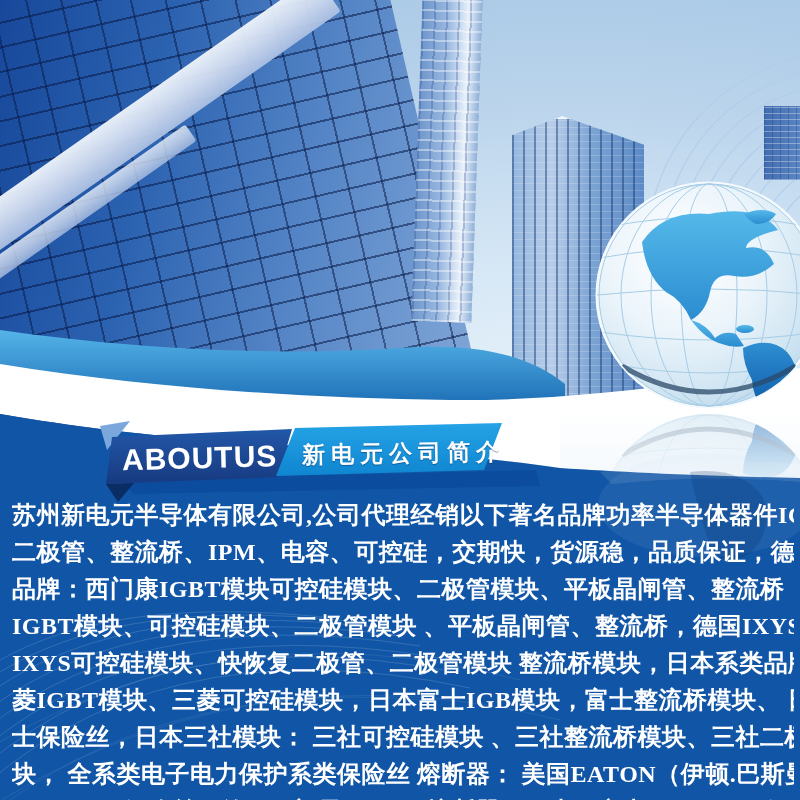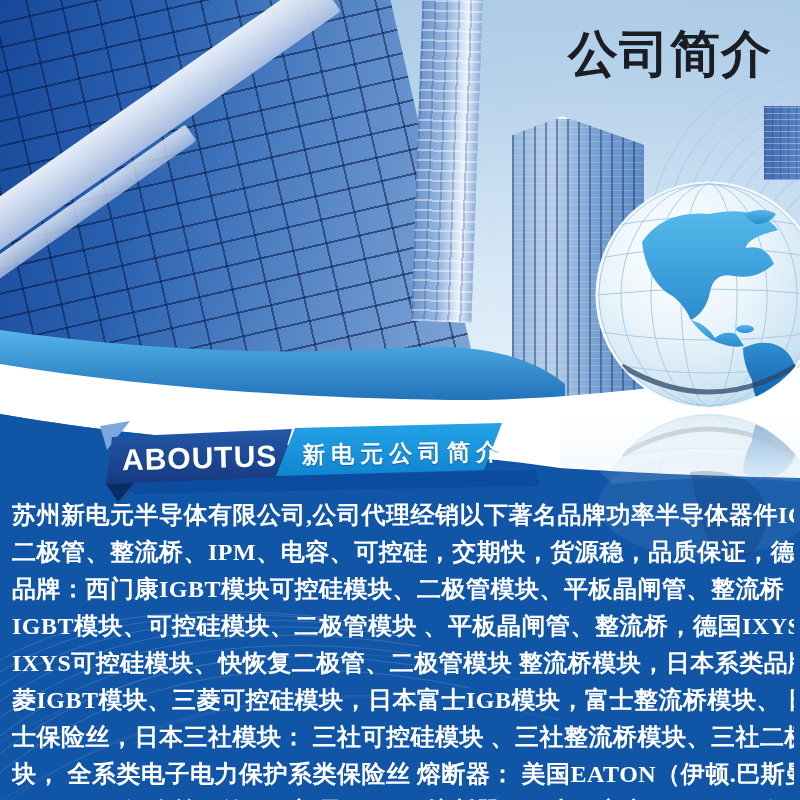--- a/index.html
+++ b/index.html
@@ -211,15 +211,14 @@
       <div class="text-line">二极管、整流桥、IPM、电容、可控硅，交期快，货源稳，品质保证，德国系类</div>
       <div class="text-line">品牌：西门康IGBT模块可控硅模块、二极管模块、平板晶闸管、整流桥，英飞凌</div>
       <div class="text-line">IGBT模块、可控硅模块、二极管模块 、平板晶闸管、整流桥，德国IXYS模块：</div>
       <div class="text-line">IXYS可控硅模块、快恢复二极管、二极管模块 整流桥模块，日本系类品牌：三</div>
       <div class="text-line">菱IGBT模块、三菱可控硅模块，日本富士IGB模块，富士整流桥模块、 日本富</div>
       <div class="text-line">士保险丝，日本三社模块： 三社可控硅模块 、三社整流桥模块、三社二极管模</div>
       <div class="text-line">块， 全系类电子电力保护系类保险丝 熔断器： 美国EATON（伊顿.巴斯曼）</div>
       <div class="text-line">Bussmann保险丝，德国西门子siemens熔断器，日本日之出(HINODE)保险丝</div>
     </div>
 
-  <div class="page-title">公司简介</div>
 
 </div>
 
 </body></html>

